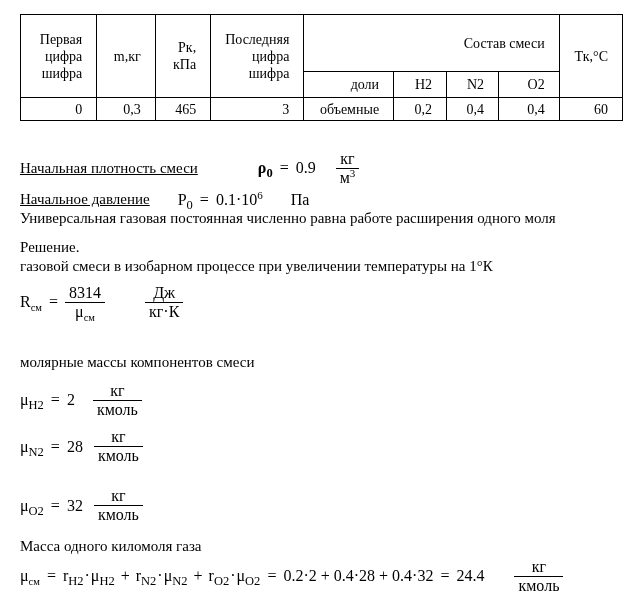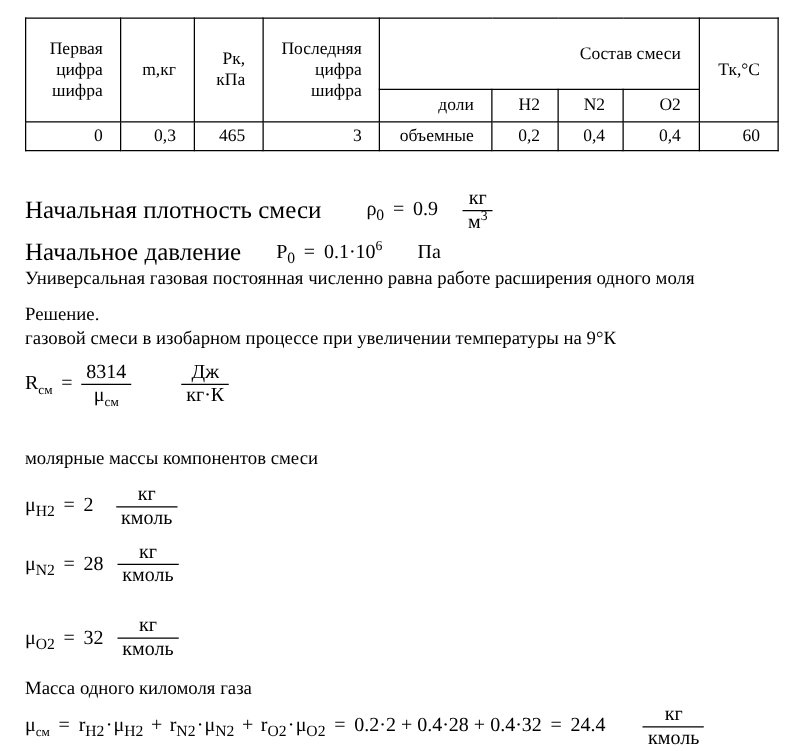--- a/index.html
+++ b/index.html
@@ -8,32 +8,32 @@
   .page{position:relative;width:631px;height:601px;box-sizing:border-box;
         padding:5px 8px 0 20px;overflow:hidden;}
   .text{font-size:15px;line-height:19px;}
   table.grid{border-collapse:collapse;table-layout:fixed;margin-top:9px;}
   .grid td{border:1px solid #000;text-align:right;vertical-align:middle;
            font-size:14px;line-height:17px;padding:1px 14px;font-weight:normal;}
   .grid tr.r1 td{height:54px;}
   .grid tr.r2 td{height:23px;}
   .grid tr.r3 td{height:20px;}
   .frow{display:flex;align-items:center;font-size:16px;}
-  .flabel{font-size:20px;}
+  .flabel{font-size:15px;text-decoration:underline;}
   sub.ms{font-size:12.5px;line-height:0;}
   sub.ms2{font-size:10.5px;line-height:0;}
   sup.sp{font-size:11px;line-height:0;vertical-align:6px;}
   .eq{margin:0 7px;}
   .plus{margin:0 6px;}
   .dot{margin:0 1px;}
   .frac{display:inline-block;text-align:center;vertical-align:middle;line-height:1.12;}
   .frac .num{display:block;padding:0 4px;text-align:center;}
   .frac .den{display:block;border-top:1px solid #000;padding:0 4px;}
   .gap20{margin-left:20px;} .gap28{margin-left:28px;} .gap40{margin-left:40px;}
-  .gap18{margin-left:18px;} .gap30{margin-left:30px;} .gap44{margin-left:36px;}
+  .gap18{margin-left:18px;} .gap30{margin-left:30px;} .gap44{margin-left:60px;font-weight:bold;}
 </style>
 </head>
 <body>
 
 <div class="page">
 
 
   <table class="grid">
     <colgroup>
       <col style="width:77px">
@@ -89,21 +89,21 @@
   <div class="frow" style="margin-top:4px">
     <span class="flabel">Начальное давление</span>
     <span class="gap28"><span>P</span><sub class="ms">0</sub></span>
     <span class="eq">=</span>
     <span><span>0.1·10</span><sup class="sp">6</sup></span>
     <span class="gap28">Па</span>
   </div>
 
   <div class="text">Универсальная газовая постоянная численно равна работе расширения одного моля</div>
   <div class="text" style="margin-top:10px">Решение.</div>
-  <div class="text">газовой смеси в изобарном процессе при увеличении температуры на 9°К</div>
+  <div class="text">газовой смеси в изобарном процессе при увеличении температуры на 1°К</div>
 
   <div class="frow" style="margin-top:8px">
     <span><span>R</span><sub class="ms2">см</sub></span>
     <span class="eq">=</span>
     <span class="frac">
       <span class="num">8314</span>
       <span class="den"><span>μ</span><sub class="ms2">см</sub></span>
     </span>
     <span class="frac gap40">
       <span class="num">Дж</span>

